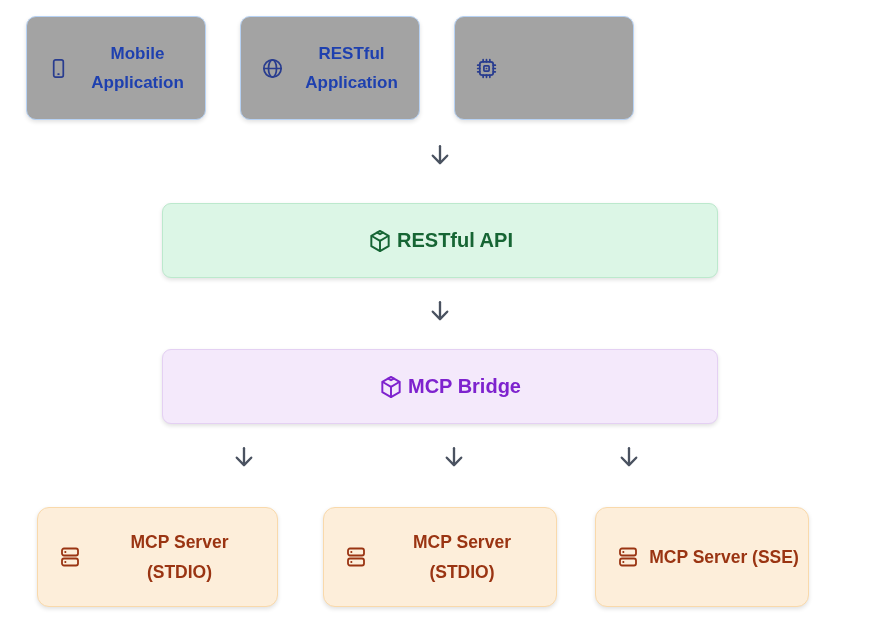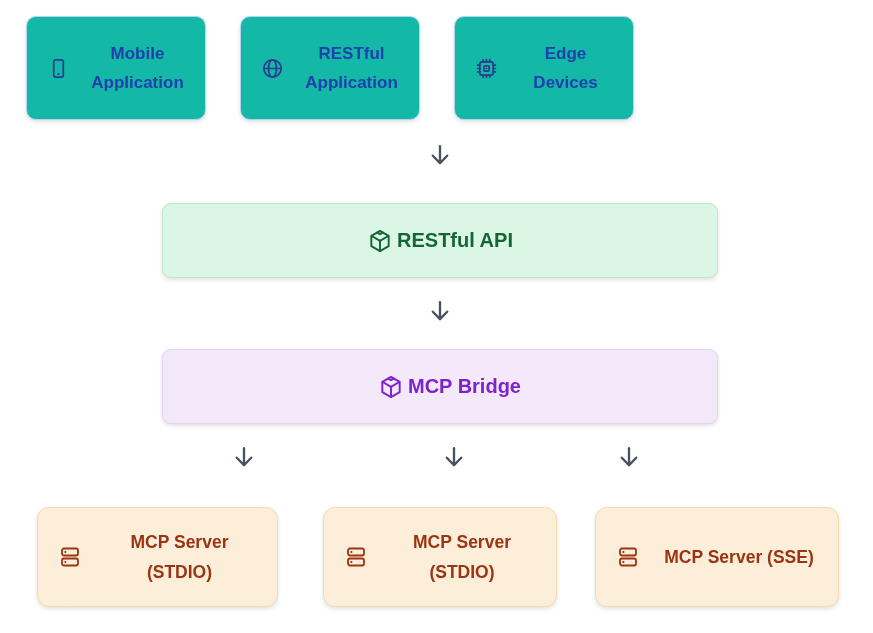--- a/index.html
+++ b/index.html
@@ -9,21 +9,21 @@
   }
   .node{
     position:absolute;display:flex;align-items:center;box-sizing:border-box;
     border-radius:10px;border:1px solid;box-shadow:0 2px 4px rgba(0,0,0,.12);
   }
   .icon{display:inline-flex;flex:0 0 auto;}
   .icon svg{display:block;}
   
   .client{
     top:16px;width:180px;height:104px;padding-left:20px;
-    background:#14b8a6;border-color:#b7d2f4;color:#283c8f;
+    background:#a3a3a3;border-color:#b7d2f4;color:#283c8f;
   }
   .client .label{flex:1;text-align:center;color:#1e40af;font-size:17px;line-height:29px;}
   .client .label span{display:block;}
   
   .wide{
     left:162px;width:556px;height:75px;justify-content:center;gap:4px;
     border-radius:9px;font-size:20px;
   }
   .api-box{top:203px;background:#dcf6e6;border-color:#bce9cd;color:#166534;}
   .bridge-box{top:349px;background:#f4e9fb;border-color:#e4d0f3;color:#7e22ce;padding-left:19px;}
@@ -71,24 +71,20 @@
   </div>
 
   <div class="node client" style="left:454px">
     <span class="icon">
       <svg width="23" height="23" viewBox="0 0 24 24" fill="none" stroke="currentColor" stroke-width="1.8" stroke-linecap="round" stroke-linejoin="round">
           <rect x="5" y="5" width="14" height="14" rx="2.5"></rect>
           <rect x="9.3" y="9.3" width="5.4" height="5.4" rx="0.8"></rect>
           <path d="M11.9 12h0.2"></path>
           <path d="M8.5 2.8v2.2M12 2.8v2.2M15.5 2.8v2.2M8.5 19v2.2M12 19v2.2M15.5 19v2.2M2.8 8.5h2.2M2.8 12h2.2M2.8 15.5h2.2M19 8.5h2.2M19 12h2.2M19 15.5h2.2"></path>
         </svg>
-    </span>
-    <span class="label">
-      <span>Edge</span>
-      <span>Devices</span>
     </span>
   </div>
 
 
   <span class="arrow" style="left:426px;top:141px">
     <svg viewBox="0 0 24 24" fill="none" stroke="currentColor" stroke-width="2" stroke-linecap="round" stroke-linejoin="round">
         <path d="M12 4.5v14"></path>
         <path d="m5.8 12.6 6.2 6.4 6.2-6.4"></path>
       </svg>
   </span>
@@ -166,21 +162,21 @@
           <path d="M7.2 7h0.3"></path>
           <path d="M7.2 17h0.3"></path>
         </svg>
     </span>
     <span class="label">
       <span>MCP Server</span>
       <span>(STDIO)</span>
     </span>
   </div>
 
-  <div class="node server" style="left:595px;width:244px">
+  <div class="node server" style="left:595px;width:214px">
     <span class="icon">
       <svg width="24" height="24" viewBox="0 0 24 24" fill="none" stroke="currentColor" stroke-width="1.8" stroke-linecap="round" stroke-linejoin="round">
           <rect x="4" y="3.5" width="16" height="7" rx="2"></rect>
           <rect x="4" y="13.5" width="16" height="7" rx="2"></rect>
           <path d="M7.2 7h0.3"></path>
           <path d="M7.2 17h0.3"></path>
         </svg>
     </span>
     <span class="label">
       <span>MCP Server (SSE)</span>

